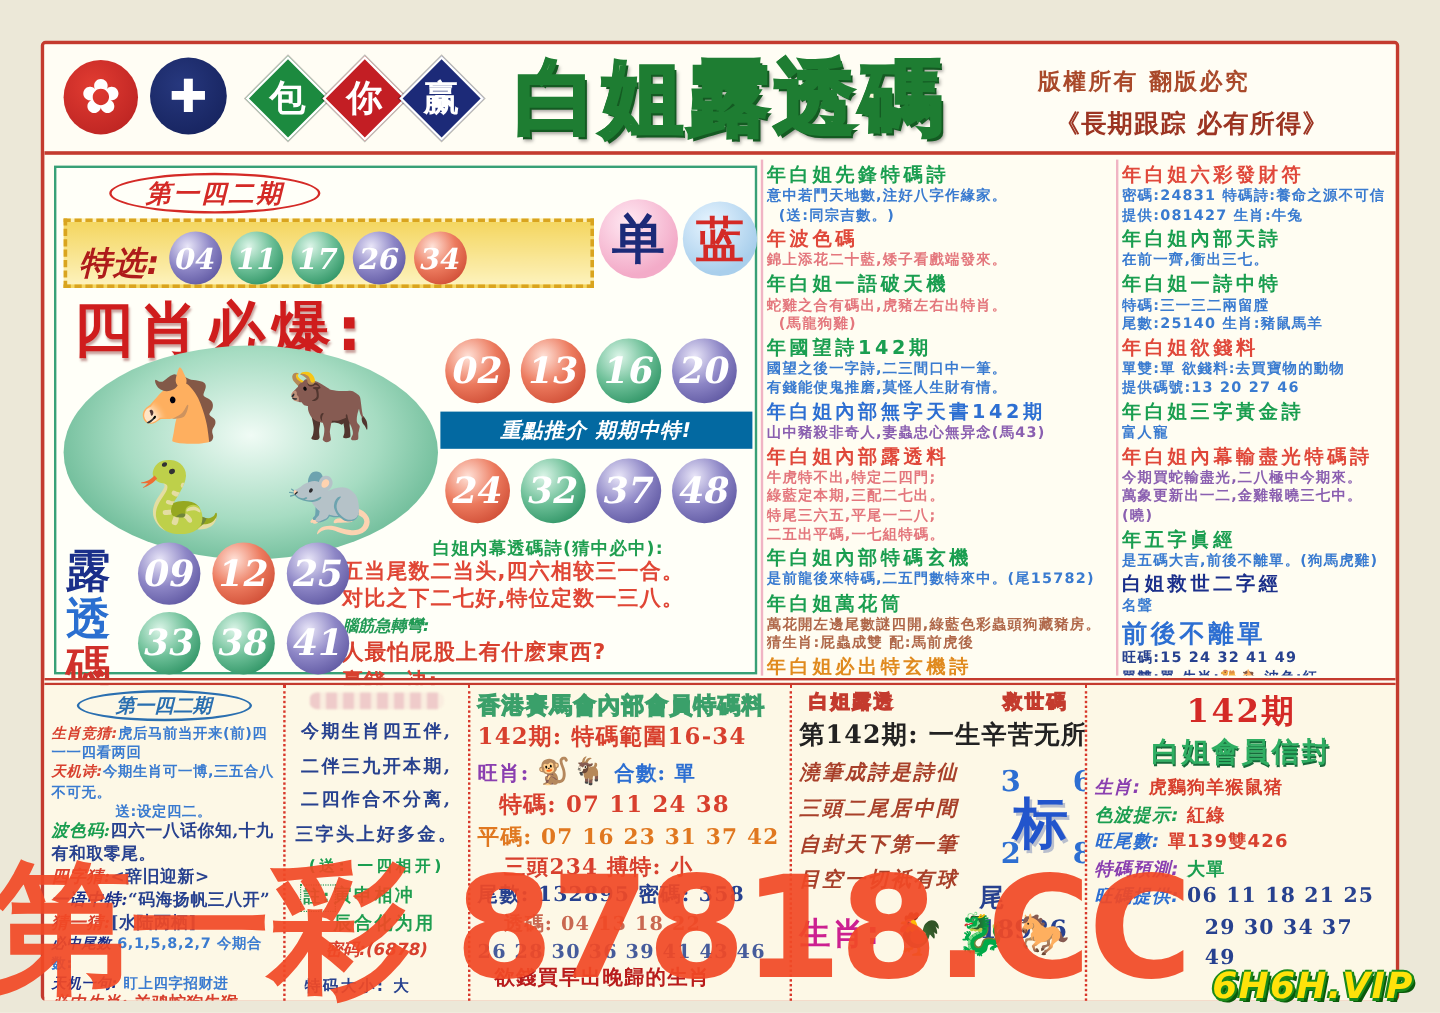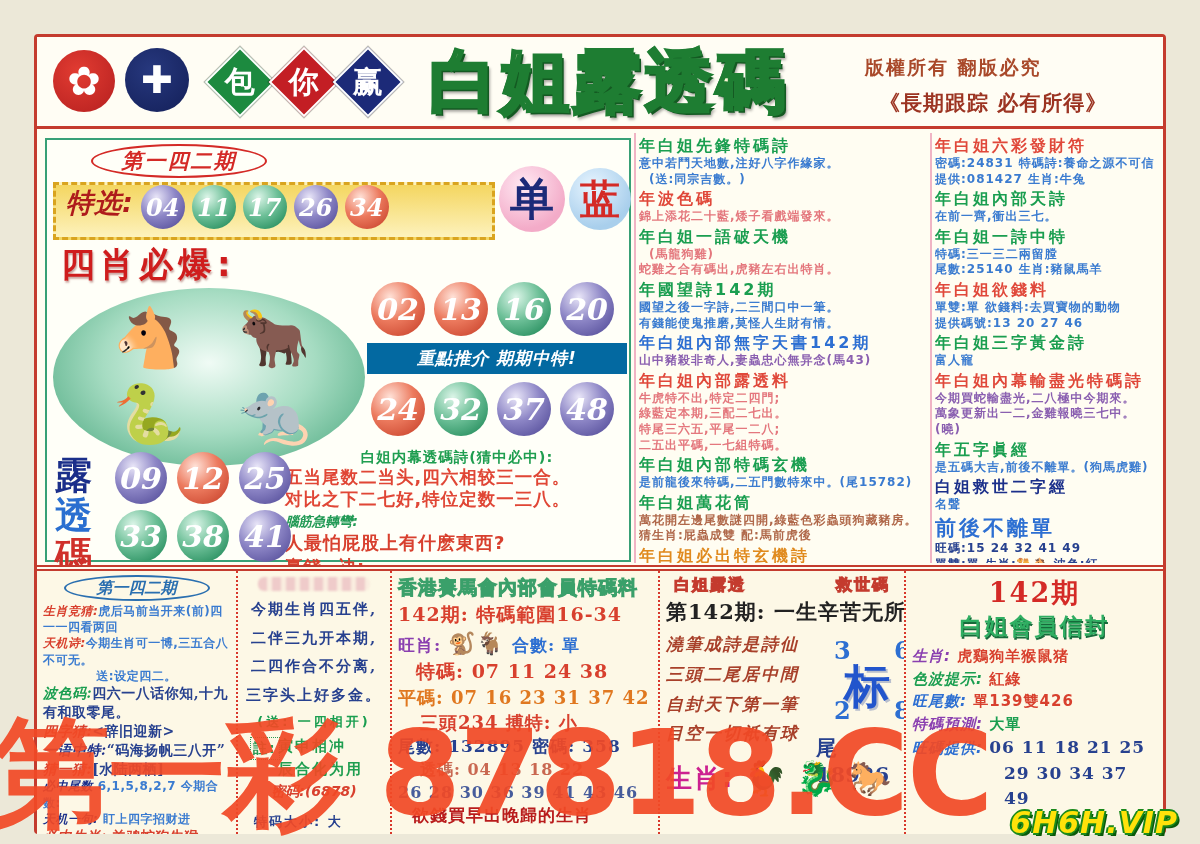--- a/index.html
+++ b/index.html
@@ -32,26 +32,26 @@
   .br { background:radial-gradient(circle at 35% 28%, #ffe2d8 0%, #ec7a5e 45%, #d04e36 82%); }
   .s44 { width:44px; height:44px; font-size:24px; }
   .s54 { width:54px; height:54px; font-size:30px; }
   .s52 { width:52px; height:52px; font-size:30px; }
 
   
   .lpanel { position:absolute; left:8px; top:101px; width:586px; height:424px; border:2px solid #38a076; background:#fffff8; }
   .issue-oval { position:absolute; left:44px; top:4px; width:176px; height:34px; border:2px solid #d42a26; border-radius:50%;
                 color:#d42a26; font-weight:bold; font-style:italic; font-size:21px; display:flex; align-items:center; justify-content:center; letter-spacing:2px; }
   .texuan { position:absolute; left:6px; top:42px; width:442px; height:58px; background:linear-gradient(#f4d660,#fdf2bc);
-            border:3px dashed #d9a41f; display:flex; align-items:flex-start; gap:7px; padding-left:10px; }
+            border:3px dashed #d9a41f; display:flex; align-items:flex-end; gap:7px; padding-left:10px; }
   .texuan-label { color:#ae1b1b; font-weight:bold; font-style:italic; font-size:27px; letter-spacing:1px; }
   .dan-ball, .lan-ball { position:absolute; border-radius:50%; display:flex; align-items:center; justify-content:center; font-weight:900; }
   .dan-ball { left:452px; top:26px; width:66px; height:66px; background:radial-gradient(circle at 38% 30%, #ffe9f3, #f3abc8 70%); color:#1c2a78; font-size:44px; }
   .lan-ball { left:522px; top:28px; width:62px; height:62px; background:radial-gradient(circle at 38% 30%, #e8f5ff, #a9cfec 70%); color:#d42a26; font-size:40px; }
-  .sixiao { position:absolute; left:14px; top:102px; color:#cf1d1d; font-weight:900; font-size:34px; letter-spacing:5px; text-shadow:1px 2px 2px rgba(120,20,20,.4); }
+  .sixiao { position:absolute; left:14px; top:102px; color:#cf1d1d; font-weight:900; font-size:50px; letter-spacing:5px; text-shadow:1px 2px 2px rgba(120,20,20,.4); }
   .ellipse { position:absolute; left:6px; top:148px; width:312px; height:178px; border-radius:50%;
              background:radial-gradient(ellipse at 50% 42%, #f0fbf5 0%, #a6dcc2 48%, #3fa176 100%); }
   .ellipse .animals { position:absolute; left:34px; top:12px; width:250px; display:flex; flex-wrap:wrap; }
   .ellipse .animals span { width:125px; height:76px; font-size:58px; line-height:76px; text-align:center; }
   .numrow { position:absolute; display:flex; gap:9px; }
   .nr1 { left:324px; top:142px; } .nr2 { left:324px; top:242px; }
   .tuijie { position:absolute; left:320px; top:203px; width:260px; height:31px; background:#0369a1; color:#fff;
             font-weight:bold; font-style:italic; font-size:17px; display:flex; align-items:center; justify-content:center; letter-spacing:1px; }
   .poem-blk { position:absolute; left:238px; top:308px; width:344px; }
   .poem-title { color:#1f9e50; font-weight:bold; font-size:14.5px; letter-spacing:1px;text-align:center; }
@@ -248,22 +248,22 @@
         <div class="h green">年白姐先鋒特碼詩</div>
         <div class="ln blue">意中若鬥天地數,注好八字作緣家。</div>
         <div class="ln blue indent">(送:同宗吉數。)</div>
       </div>
       <div class="sec">
         <div class="h red">年波色碼</div>
         <div class="ln pink">錦上添花二十藍,矮子看戲端發來。</div>
       </div>
       <div class="sec">
         <div class="h green">年白姐一語破天機</div>
+        <div class="ln pink">蛇雞之合有碼出,虎豬左右出特肖。</div>
         <div class="ln pink indent">(馬龍狗雞)</div>
-        <div class="ln pink">蛇雞之合有碼出,虎豬左右出特肖。</div>
       </div>
       <div class="sec">
         <div class="h green">年國望詩142期</div>
         <div class="ln blue">國望之後一字詩,二三間口中一筆。</div>
         <div class="ln blue">有錢能使鬼推磨,莫怪人生財有情。</div>
       </div>
       <div class="sec">
         <div class="h blue">年白姐內部無字天書142期</div>
         <div class="ln purple">山中豬殺非奇人,妻蟲忠心無异念(馬43)</div>
       </div>

